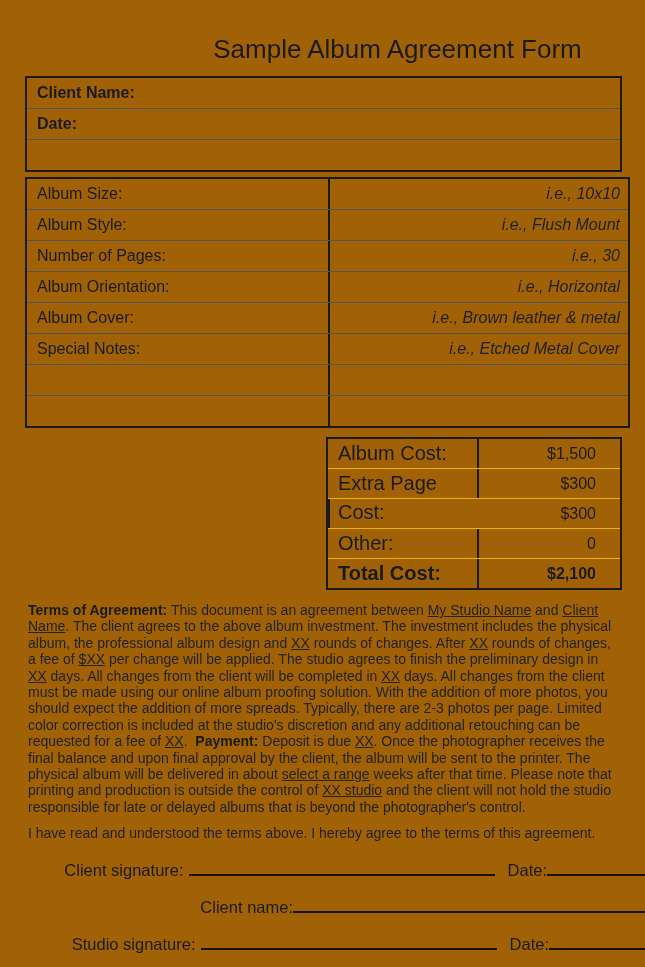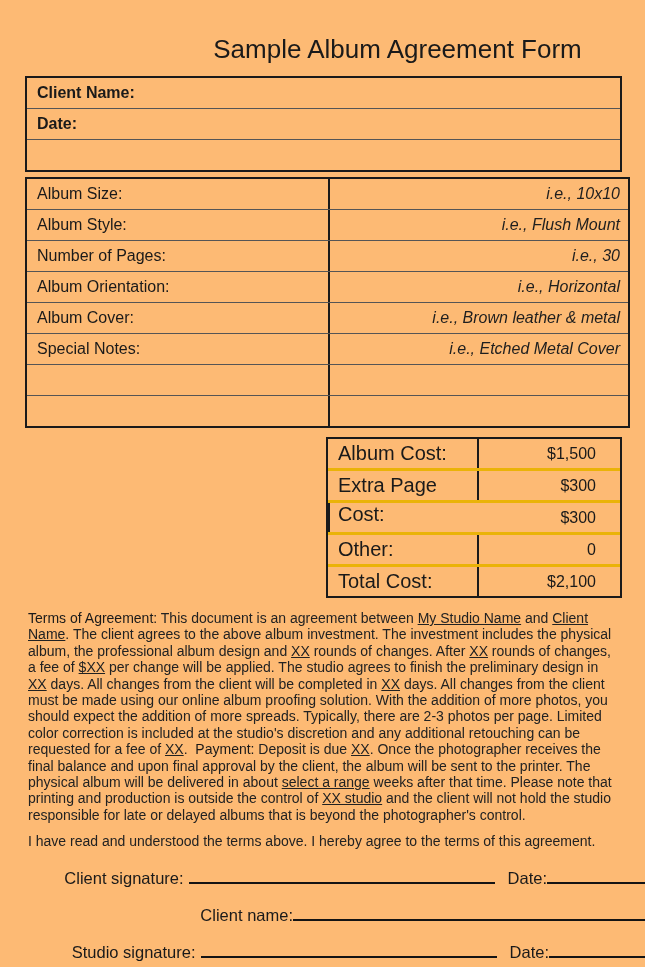--- a/index.html
+++ b/index.html
@@ -1,21 +1,21 @@
 <!DOCTYPE html>
 <html><head>
 <meta charset="utf-8">
 <style>
   html,body{margin:0;padding:0;background:#fff;}
   .page{
     position:relative;
     width:645px;
     height:967px;
     margin:0 auto;
-    background:#fdba74;
+    background:#a16207;
     color:#1a1a1a;
     font-family:"Liberation Sans", sans-serif;
     overflow:hidden;
     box-sizing:border-box;
     padding-top:35px;
   }
   
   .title{
     margin:0 0 0 150px;
     width:495px;
@@ -75,45 +75,45 @@
   .cost{
     margin:9px 0 0 326px;
     width:296px;
     box-sizing:border-box;
     border:2px solid #1a1a1a;
   }
   .cost .row{
     display:flex;
     height:29px;
     line-height:29px;
-    border-top:3px solid #eab308;
+    border-top:1px solid #eab308;
   }
   .cost .row:first-child{border-top:none;}
   .cost .lcell{
     width:149px;
     box-sizing:border-box;
     padding-left:10px;
     font-size:20px;
   }
   .cost .rcell{
     flex:1;
     border-left:2px solid #1a1a1a;
     text-align:right;
     padding-right:24px;
     font-size:16px;
   }
-  .cost .row.bold .lcell, .cost .row.bold .rcell{font-weight:normal;}
+  .cost .row.bold .lcell, .cost .row.bold .rcell{font-weight:bold;}
   
   .terms{
     margin:12px 27px 0 28px;
     font-size:14px;
     line-height:16.4px;
     color:#222;
   }
-  .terms .seg-b{font-weight:normal;color:#1a1a1a;}
+  .terms .seg-b{font-weight:bold;color:#1a1a1a;}
   .terms .seg-u{text-decoration:underline;}
   .agree{
     margin:10px 27px 0 28px;
     font-size:14px;
     line-height:17px;
     color:#222;
   }
   
   .sigrow{
     margin:17px 0 0 28px;

